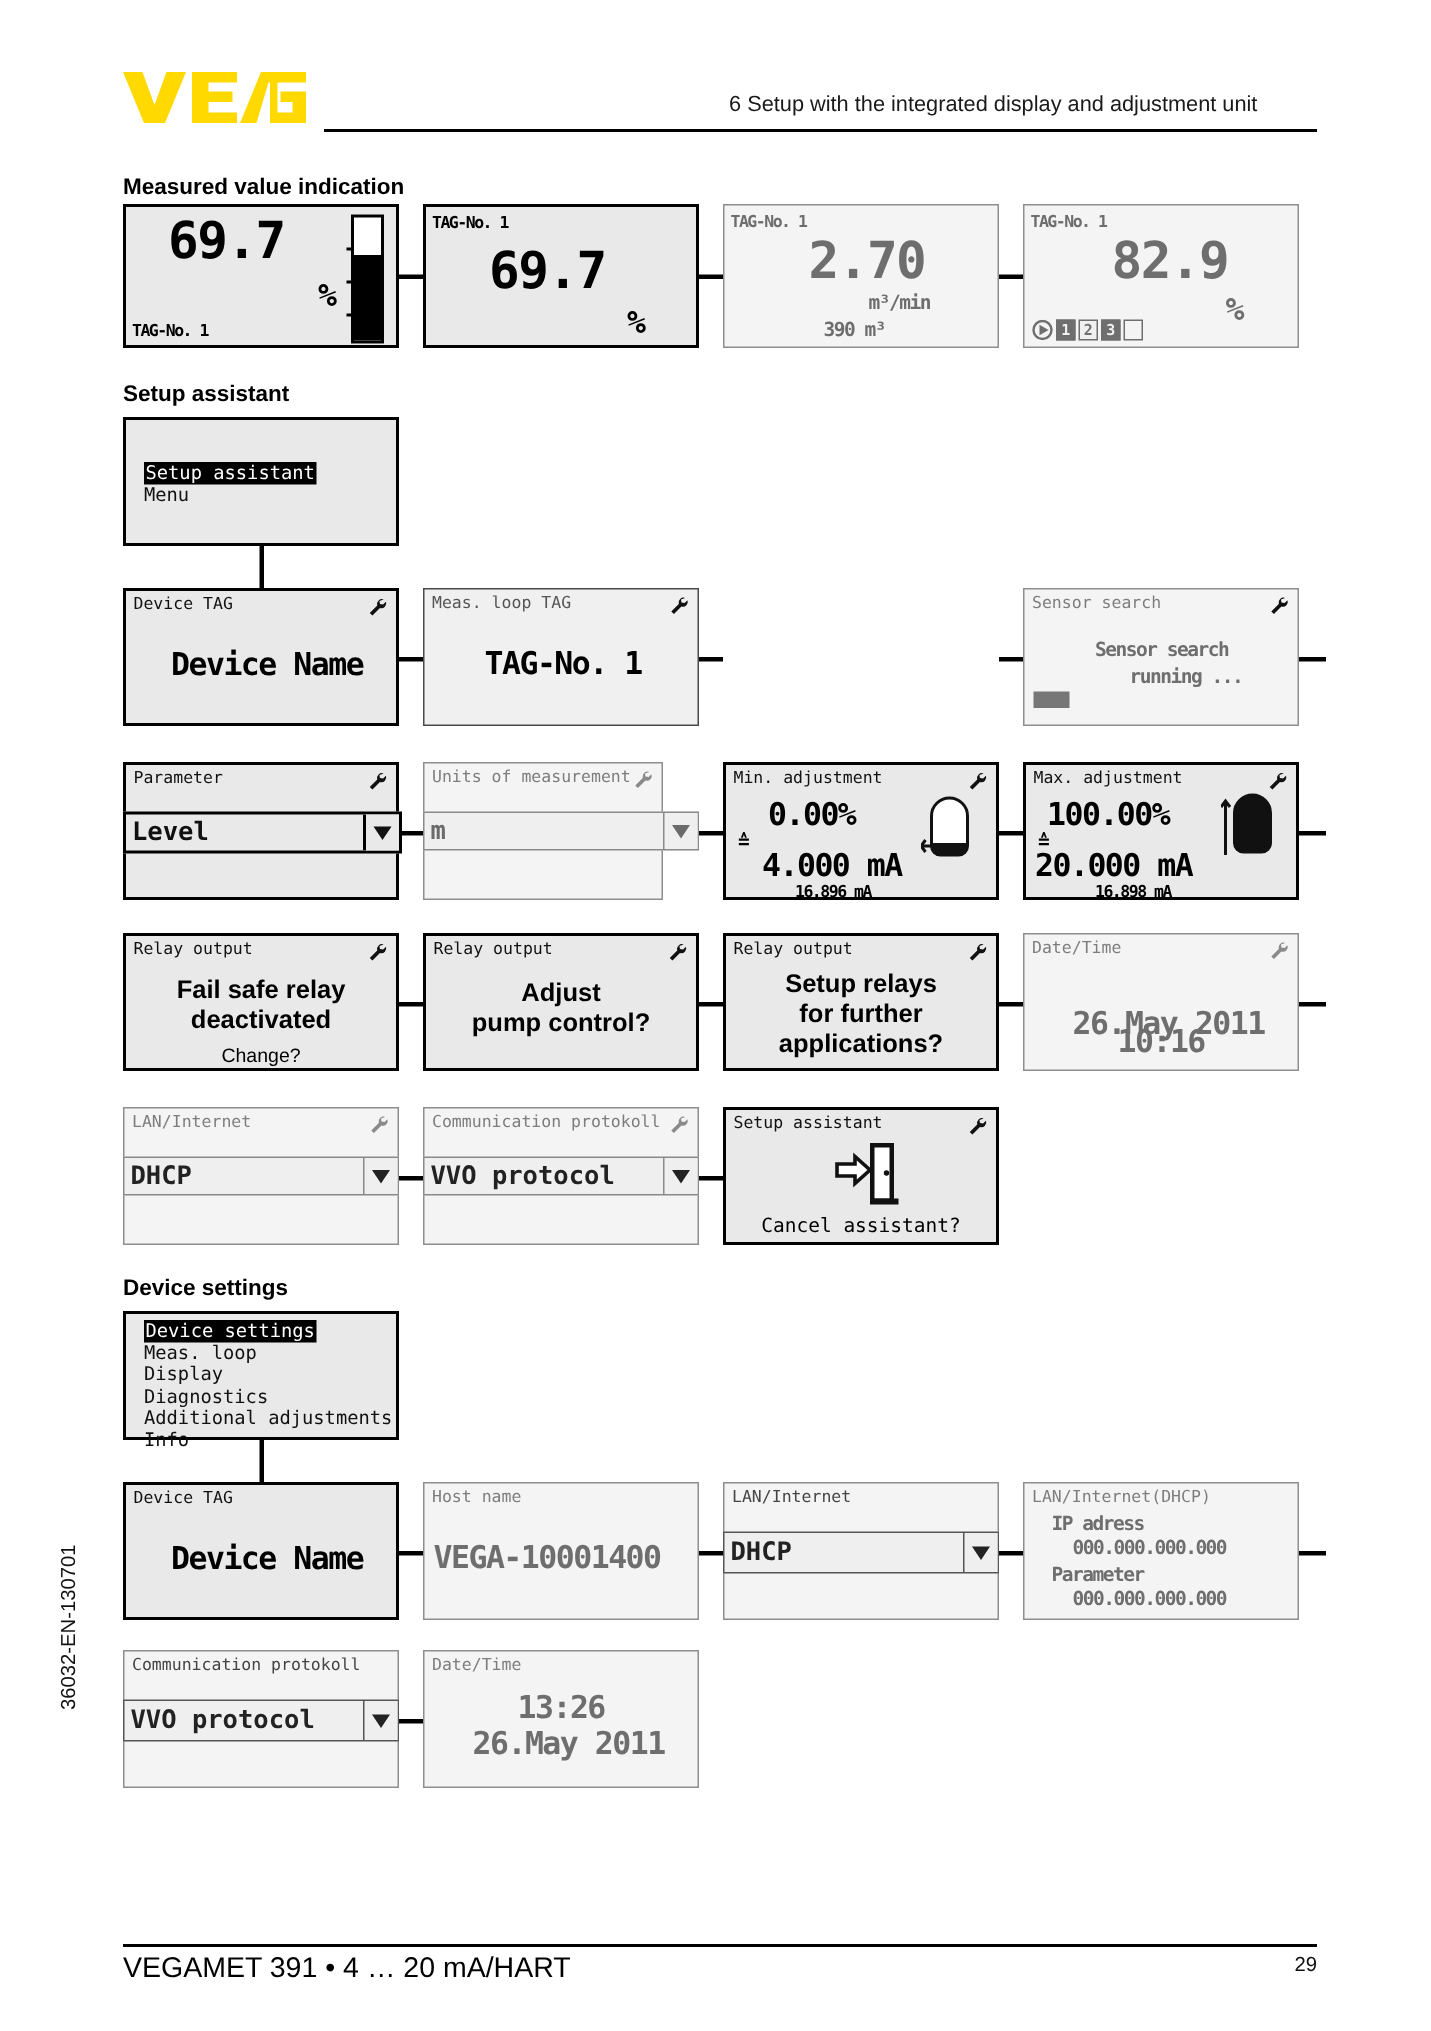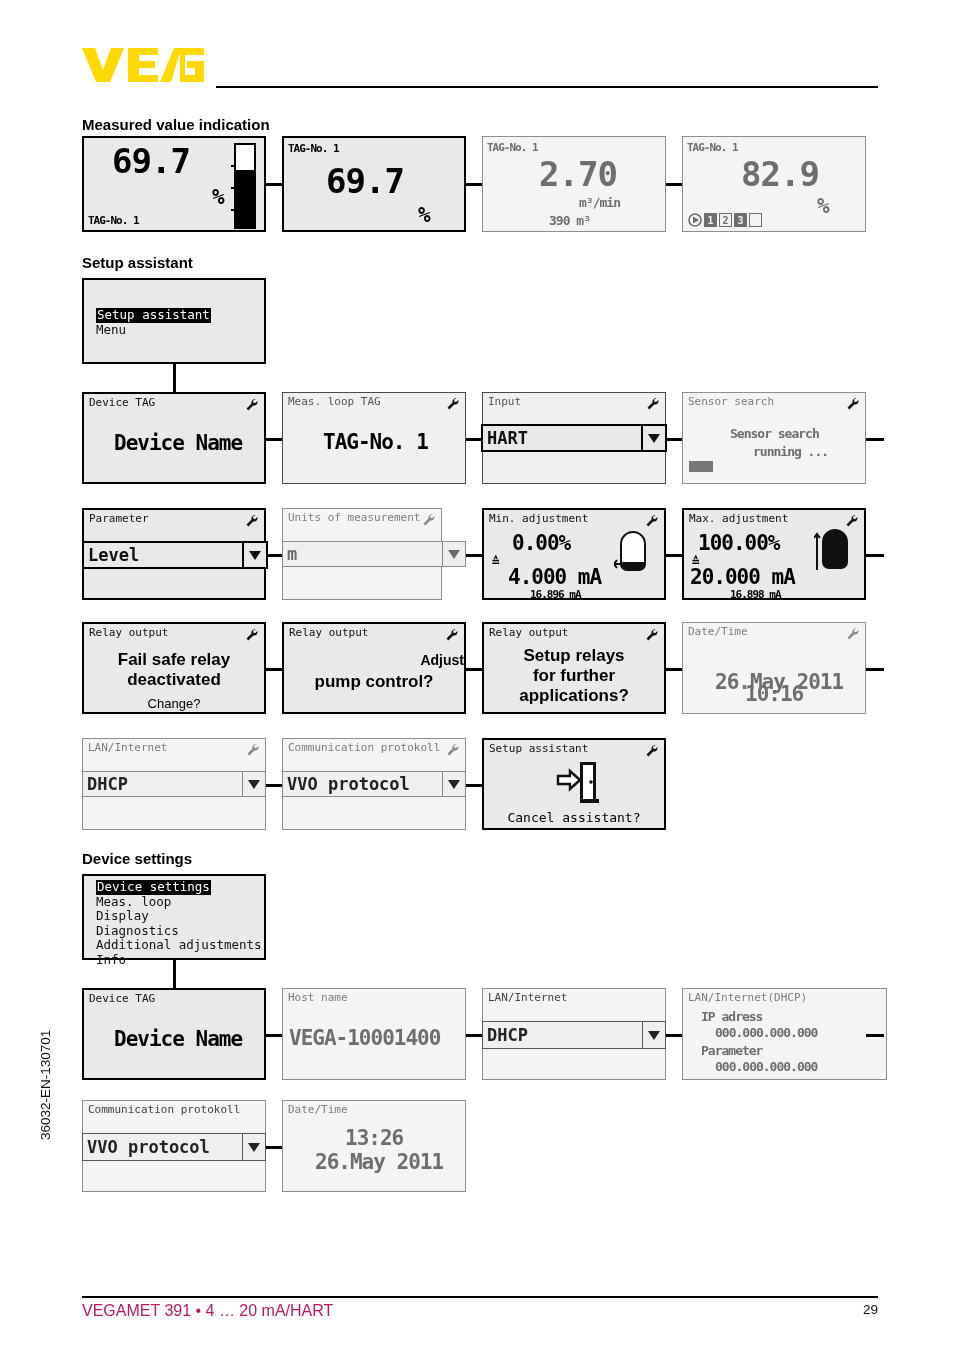--- a/index.html
+++ b/index.html
@@ -101,41 +101,42 @@
 
   
   .sidecode{
     position:absolute;left:38px;top:1140px;
     font-size:13.5px;color:#111;white-space:nowrap;
     transform:rotate(-90deg);transform-origin:left top;
   }
 
   
   .ftr-rule{position:absolute;left:82px;top:1296px;width:796px;height:2px;background:#000;}
-  .ftr-left{position:absolute;left:82px;top:1302px;font-size:16px;color:#be185d;}
+  .ftr-left{position:absolute;left:82px;top:1302px;font-size:19px;color:#000000;}
   .ftr-right{position:absolute;left:838px;top:1302px;width:40px;text-align:right;font-size:13.5px;color:#111;}
 </style>
 </head>
 <body>
 
 <div class="page">
 
   <div class="logo">
     <svg width="125" height="34" viewBox="0 0 125 34">
       <g fill="#ffd900">
         <polygon points="0,0 13,0 21,22 29,0 42,0 28,34 14,34"></polygon>
         <polygon points="46,0 76,0 76,7 57,7 57,13 73,13 73,20 57,20 57,27 76,27 76,34 46,34"></polygon>
         <path d="M98 0 L122 0 L122 7 L103 7 L103 27 L113 27 L113 20 L105 20 L105 13 L122 13 L122 34 L98 34 Z"></path>
         <polygon points="0,0 0,0 0,0"></polygon>
       </g>
       <g fill="#ffd900">
         <polygon points="78,34 92,0 104,0 104,7 97,7 89,34"></polygon>
       </g>
     </svg>
   </div>
+  <div class="hdr-title">6 Setup with the integrated display and adjustment unit</div>
   <div class="hdr-rule"></div>
 
   <div class="sec-h" style="left:82px;top:116px;">Measured value indication</div>
 
   <div class="lcd" style="left:82px;top:136px;width:184px;height:96px;">
     <div class="big v-large" style="left:28px;top:6px;">69.7</div>
     <div class="big v-mid" style="left:128px;top:48px;">%</div>
     <div class="big v-xs" style="left:4px;top:76px;">TAG-No. 1</div>
     <div class="barg" style="left:150px;top:5px;width:22px;height:86px;">
       <div class="barg-fill" style="height:70%;"></div>
@@ -204,34 +205,20 @@
     <div class="lcd-title">Meas. loop TAG</div>
     <span class="wrench">
       <svg width="14" height="14" viewBox="0 0 14 14">
           <path d="M11.8 1.6a3.3 3.3 0 0 0-4.3 4l-5 5 1.8 1.8 5-5a3.3 3.3 0 0 0 4-4.3L11.4 5 9.3 4.7 9 2.6z" fill="#111"></path>
         </svg>
     </span>
     <div class="big v-mid" style="left:40px;top:38px;">TAG-No. 1</div>
   </div>
   <div class="conn conn-h" style="left:466px;top:438px;width:16px;"></div>
 
-  <div class="lcd mid" style="left:482px;top:392px;width:184px;height:92px;">
-    <div class="lcd-title">Input</div>
-    <span class="wrench">
-      <svg width="14" height="14" viewBox="0 0 14 14">
-          <path d="M11.8 1.6a3.3 3.3 0 0 0-4.3 4l-5 5 1.8 1.8 5-5a3.3 3.3 0 0 0 4-4.3L11.4 5 9.3 4.7 9 2.6z" fill="#111"></path>
-        </svg>
-    </span>
-    <div class="ddl" style="left:-2px;top:31px;width:186px;height:28px;">
-      <span class="ddl-text">HART</span>
-      <span class="ddl-btn">
-          <i class="caret"></i>
-        </span>
-    </div>
-  </div>
   <div class="conn conn-h" style="left:666px;top:438px;width:16px;"></div>
 
   <div class="lcd soft" style="left:682px;top:392px;width:184px;height:92px;">
     <div class="lcd-title">Sensor search</div>
     <span class="wrench">
       <svg width="14" height="14" viewBox="0 0 14 14">
           <path d="M11.8 1.6a3.3 3.3 0 0 0-4.3 4l-5 5 1.8 1.8 5-5a3.3 3.3 0 0 0 4-4.3L11.4 5 9.3 4.7 9 2.6z" fill="#111"></path>
         </svg>
     </span>
     <div class="big v-sm grey" style="left:47px;top:33px;">Sensor search</div>
@@ -326,21 +313,21 @@
   </div>
   <div class="conn conn-h" style="left:266px;top:668px;width:16px;"></div>
 
   <div class="lcd" style="left:282px;top:622px;width:184px;height:92px;">
     <div class="lcd-title">Relay output</div>
     <span class="wrench">
       <svg width="14" height="14" viewBox="0 0 14 14">
           <path d="M11.8 1.6a3.3 3.3 0 0 0-4.3 4l-5 5 1.8 1.8 5-5a3.3 3.3 0 0 0 4-4.3L11.4 5 9.3 4.7 9 2.6z" fill="#111"></path>
         </svg>
     </span>
-    <div style="position:absolute;left:0;right:0;top:28px;text-align:right;font-size:14px;font-weight:bold;">Adjust</div>
+    <div style="position:absolute;left:0;right:0;top:28px;text-align:center;font-size:17px;font-weight:bold;">Adjust</div>
     <div style="position:absolute;left:0;right:0;top:48px;text-align:center;font-size:17px;font-weight:bold;">pump control?</div>
   </div>
   <div class="conn conn-h" style="left:466px;top:668px;width:16px;"></div>
 
   <div class="lcd" style="left:482px;top:622px;width:184px;height:92px;">
     <div class="lcd-title">Relay output</div>
     <span class="wrench">
       <svg width="14" height="14" viewBox="0 0 14 14">
           <path d="M11.8 1.6a3.3 3.3 0 0 0-4.3 4l-5 5 1.8 1.8 5-5a3.3 3.3 0 0 0 4-4.3L11.4 5 9.3 4.7 9 2.6z" fill="#111"></path>
         </svg>
@@ -444,21 +431,21 @@
     <div class="lcd-title" style="color:#444;">LAN/Internet</div>
     <div class="ddl soft" style="left:-1px;top:32px;width:184px;height:28px;border-color:#555;">
       <span class="ddl-text" style="color:#222;">DHCP</span>
       <span class="ddl-btn" style="border-left-color:#555;">
           <i class="caret" style="border-top-color:#222;"></i>
         </span>
     </div>
   </div>
   <div class="conn conn-h" style="left:666px;top:1034px;width:16px;"></div>
 
-  <div class="lcd soft" style="left:682px;top:988px;width:205px;height:92px;padding-left:39px;">
+  <div class="lcd soft" style="left:682px;top:988px;width:184px;height:92px;padding-left:39px;">
     <div class="lcd-title">LAN/Internet(DHCP)</div>
     <div class="big v-sm grey" style="left:18px;top:20px;">IP adress</div>
     <div class="big v-sm grey" style="left:32px;top:36px;">000.000.000.000</div>
     <div class="big v-sm grey" style="left:18px;top:54px;">Parameter</div>
     <div class="big v-sm grey" style="left:32px;top:70px;">000.000.000.000</div>
   </div>
   <div class="conn conn-h" style="left:866px;top:1034px;width:18px;"></div>
 
   <div class="lcd soft" style="left:82px;top:1100px;width:184px;height:92px;">
     <div class="lcd-title" style="color:#444;">Communication protokoll</div>

